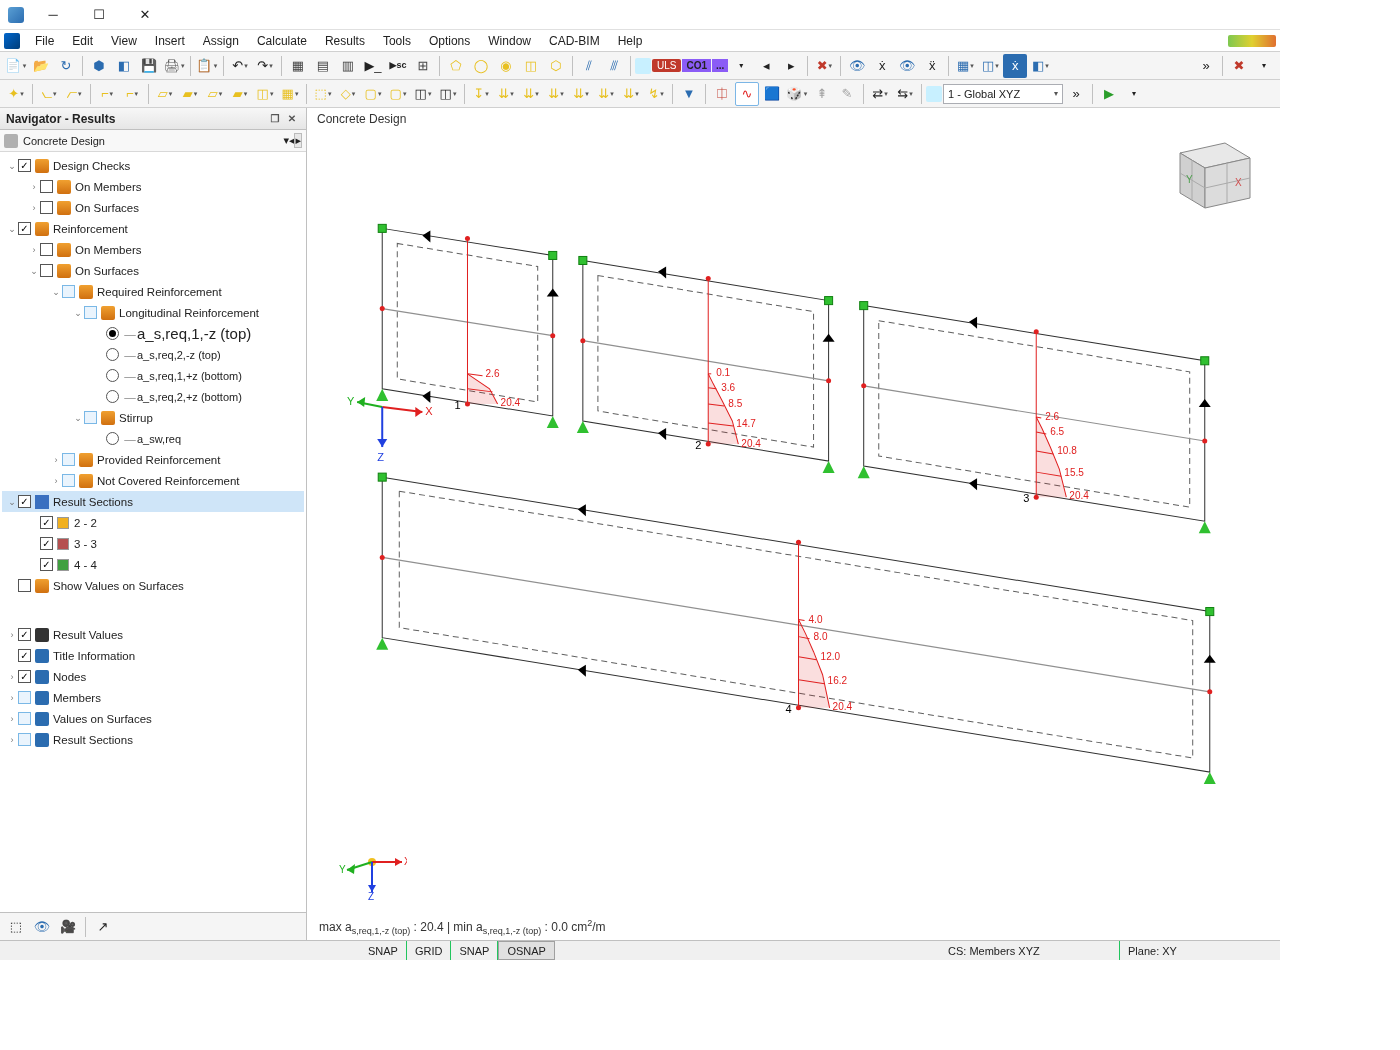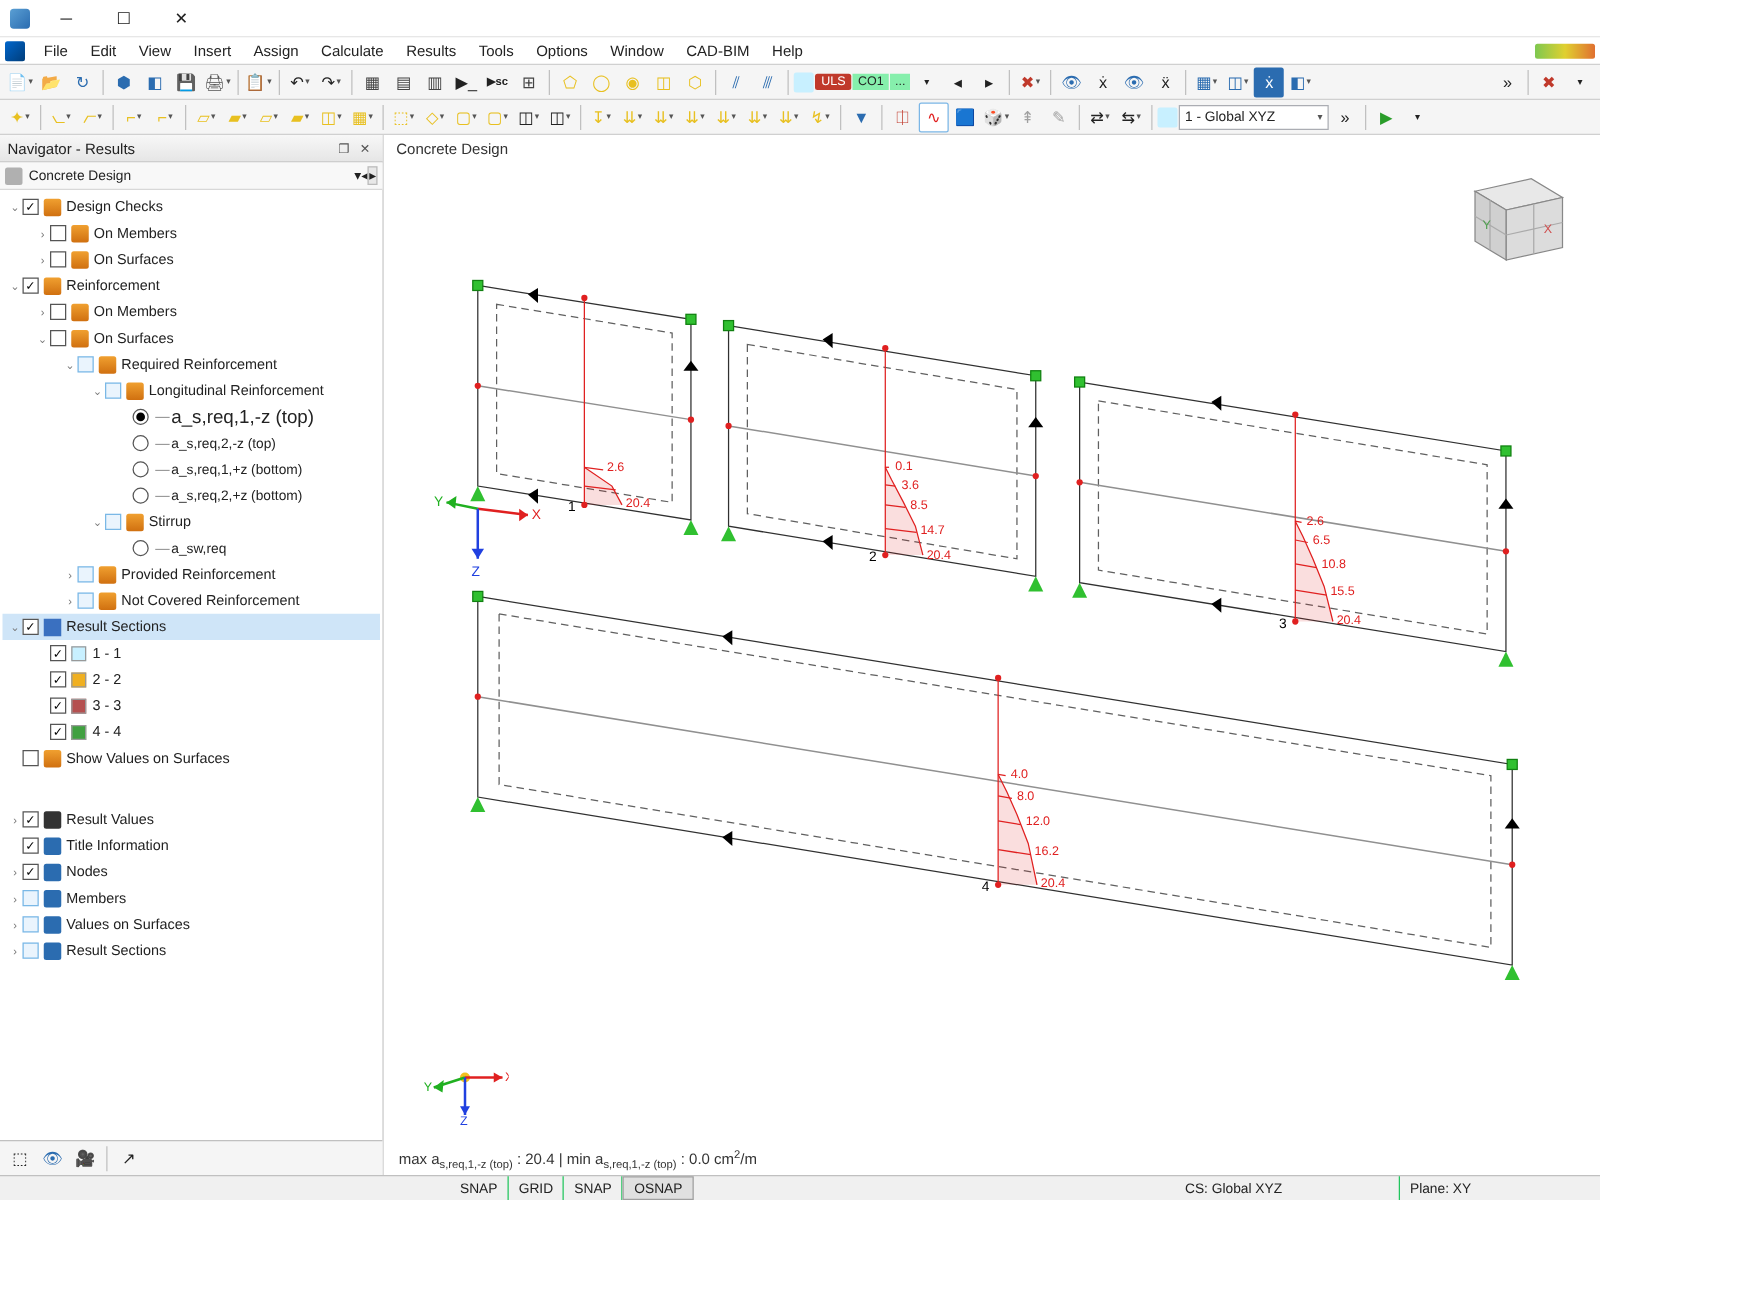--- a/index.html
+++ b/index.html
@@ -16,28 +16,28 @@
 .menubar .mlogo{width:16px;height:16px;background:linear-gradient(135deg,#0066cc,#003d7a);margin-right:6px;border-radius:2px;}
 .menubar .mitem{padding:3px 9px;color:#222;cursor:default;}
 .menubar .gradbar{width:48px;height:12px;margin-left:auto;background:linear-gradient(90deg,#7ec850,#e0d030,#e07030);border-radius:2px;}
 
 
 .toolbar{height:28px;background:#f5f5f5;border-bottom:1px solid #d0d0d0;display:flex;align-items:center;padding:0 4px;gap:1px;}
 .tbtn{width:24px;height:24px;display:flex;align-items:center;justify-content:center;font-size:13px;border-radius:2px;cursor:default;position:relative;}
 .tsep{width:1px;height:20px;background:#c0c0c0;margin:0 3px;}
 .tdrop::after{content:"▾";font-size:7px;margin-left:1px;color:#555;}
 .tag-uls{background:#c0392b;color:#fff;font-size:10px;padding:1px 5px;border-radius:2px;}
-.tag-co1{background:#86efac;font-size:10px;padding:1px 4px;}
+.tag-co1{background:#8b5cf6;font-size:10px;padding:1px 4px;font-weight:bold;}
 .combo{height:20px;border:1px solid #abadb3;background:#fff;display:flex;align-items:center;padding:0 4px;font-size:11px;min-width:120px;}
 .combo::after{content:"▾";margin-left:auto;color:#555;font-size:8px;}
 
 
 .workspace{display:flex;height:calc(100% - 30px - 22px - 28px - 28px - 20px);}
 .navigator{width:307px;border-right:1px solid #c0c0c0;display:flex;flex-direction:column;background:#fff;}
-.nav-title{height:22px;background:linear-gradient(#f7f7f7,#e6e6e6);border-bottom:1px solid #c0c0c0;display:flex;align-items:center;padding:0 6px;font-size:12px;}
+.nav-title{height:22px;background:linear-gradient(#f7f7f7,#e6e6e6);border-bottom:1px solid #c0c0c0;display:flex;align-items:center;padding:0 6px;font-size:12px;font-weight:bold;}
 .nav-title .spacer{flex:1;}
 .nav-title .nbtn{width:16px;height:16px;font-size:10px;display:flex;align-items:center;justify-content:center;color:#555;margin-left:1px;}
 .nav-crumb{height:22px;border-bottom:1px solid #d8d8d8;display:flex;align-items:center;padding:0 4px;font-size:11px;background:#f8f8f8;}
 .nav-crumb .cicon{width:14px;height:14px;background:#b0b0b0;margin-right:5px;border-radius:2px;}
 .nav-crumb .spacer{flex:1;}
 .tree{flex:1;overflow:auto;padding:3px 2px;font-size:11.5px;}
 .trow{display:flex;align-items:center;height:21px;padding-left:4px;}
 .trow.sel{background:#cfe5f8;}
 .exp{width:12px;text-align:center;color:#777;font-size:9px;cursor:default;}
 .chk{width:13px;height:13px;border:1px solid #555;margin-right:4px;display:flex;align-items:center;justify-content:center;font-size:10px;background:#fff;}
@@ -339,25 +339,20 @@
           <span class="chk light"></span>
         <span class="ticon tt"></span>
         <span>Not Covered Reinforcement</span>
       </div>
 
       <div class="trow sel" style="padding-left:4px">
         <span class="exp">⌄</span>
           <span class="chk on"></span>
         <span class="ticon" style="background:#3a70c0"></span>
         <span>Result Sections</span>
-      </div>
-      <div class="trow" style="padding-left:38px">
-        <span class="chk on"></span>
-        <span class="swatch" style="background: rgb(200, 240, 255);"></span>
-        <span>1 - 1</span>
       </div>
       <div class="trow" style="padding-left:38px">
         <span class="chk on"></span>
         <span class="swatch" style="background: rgb(240, 176, 32);"></span>
         <span>2 - 2</span>
       </div>
       <div class="trow" style="padding-left:38px">
         <span class="chk on"></span>
         <span class="swatch" style="background: rgb(181, 80, 80);"></span>
         <span>3 - 3</span>
@@ -585,15 +580,15 @@
   </div>
 </div>
 
 <div class="statusbar">
   <div style="width:360px"></div>
   <div class="seg">SNAP</div>
   <div class="seg">GRID</div>
   <div class="seg">SNAP</div>
   <div class="seg press">OSNAP</div>
   <div style="flex:1"></div>
-  <div class="seg" style="min-width:180px">CS: Global XYZ</div>
+  <div class="seg" style="min-width:180px">CS: Members XYZ</div>
   <div class="seg" style="min-width:160px;border-right:none">Plane: XY</div>
 </div>
 
 </body></html>

